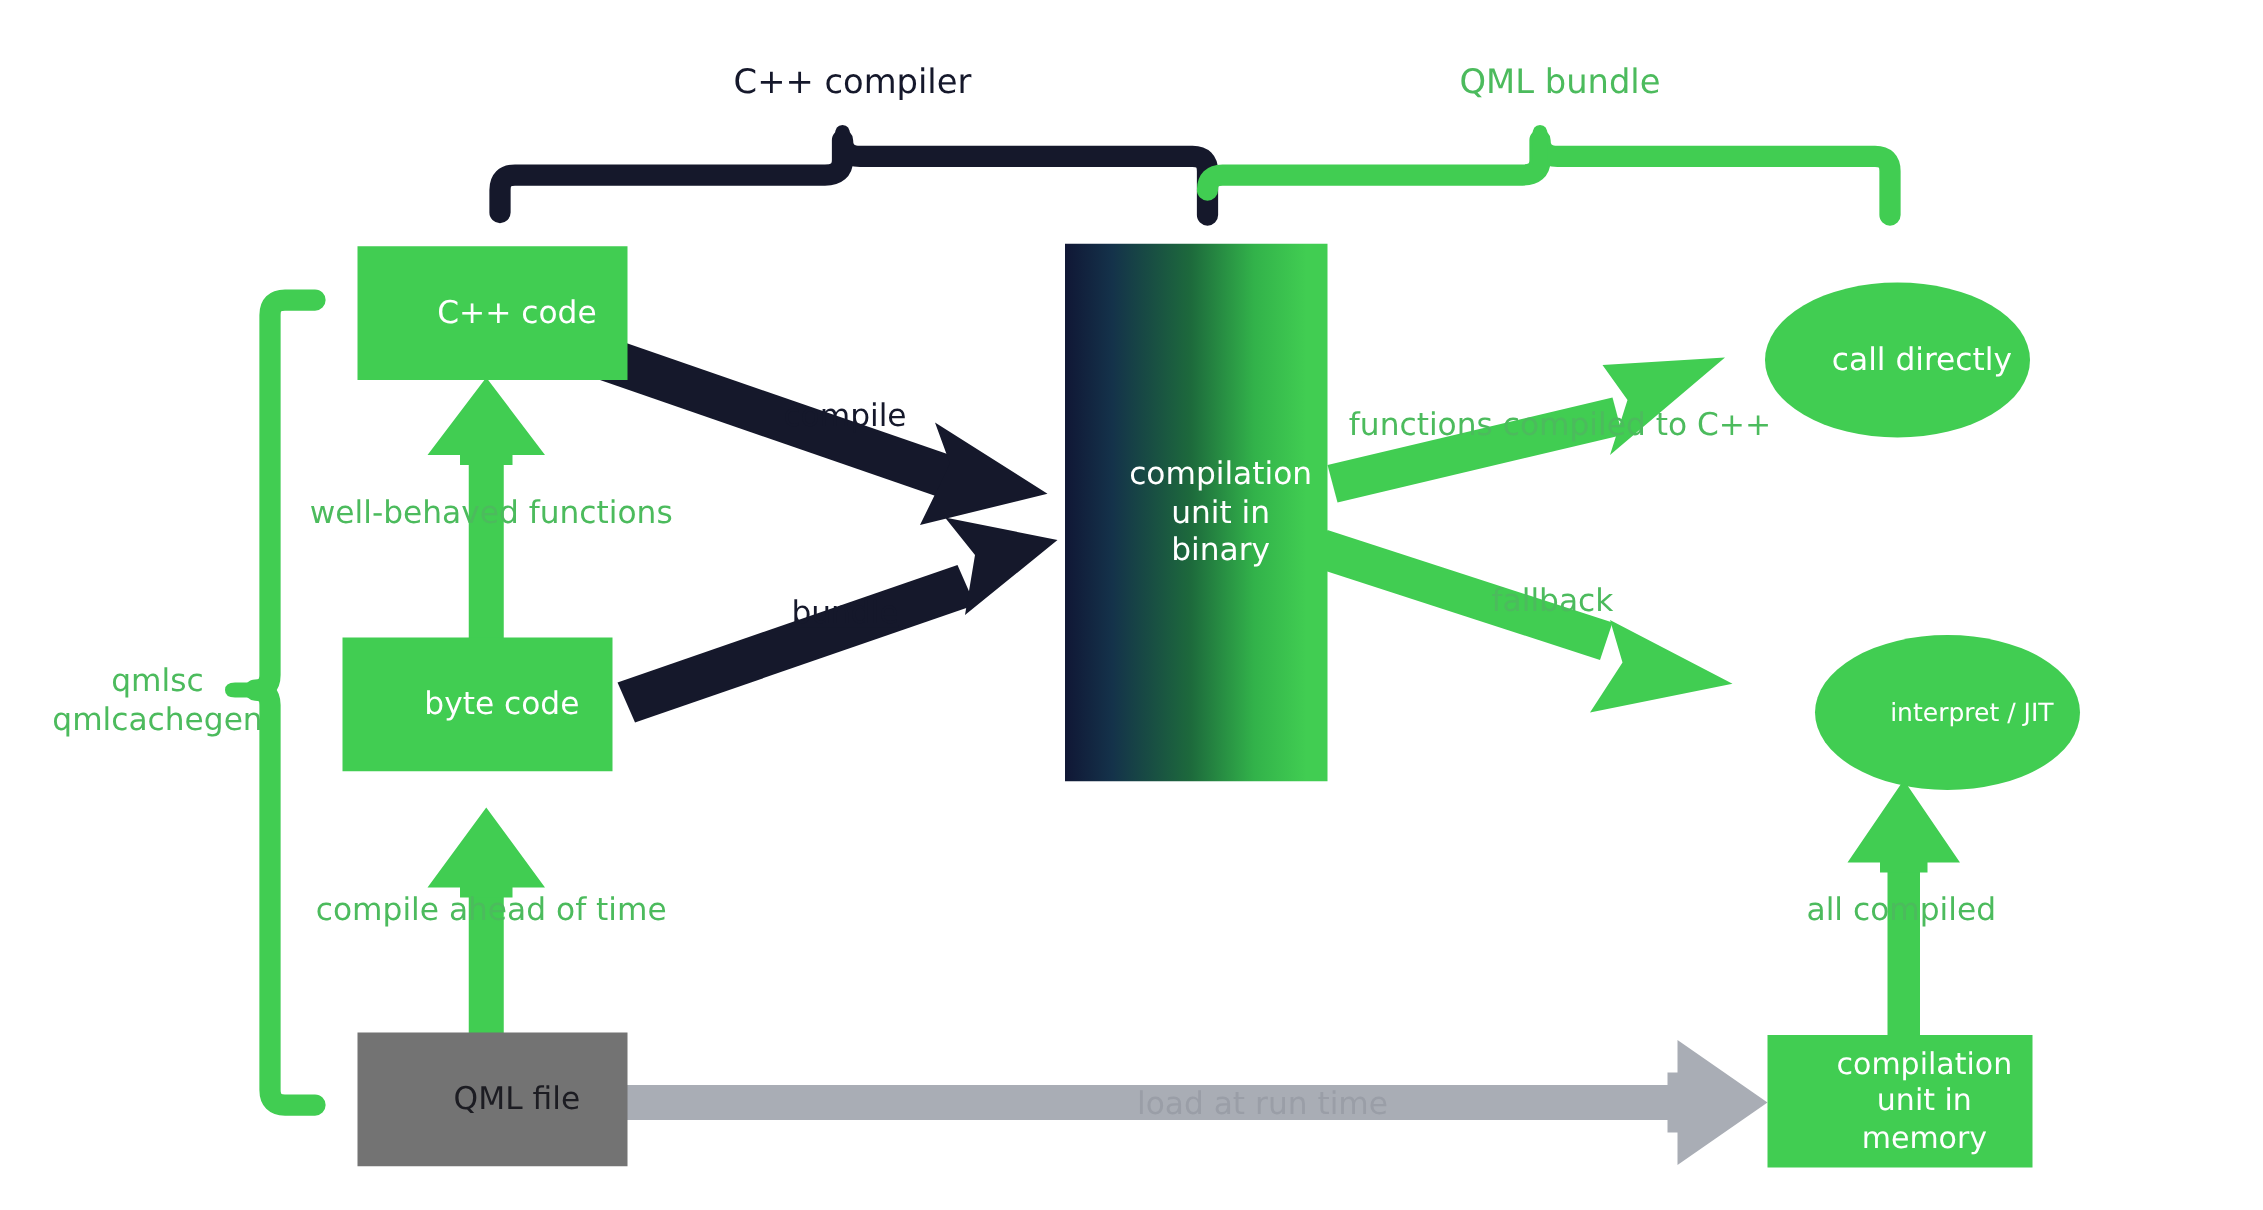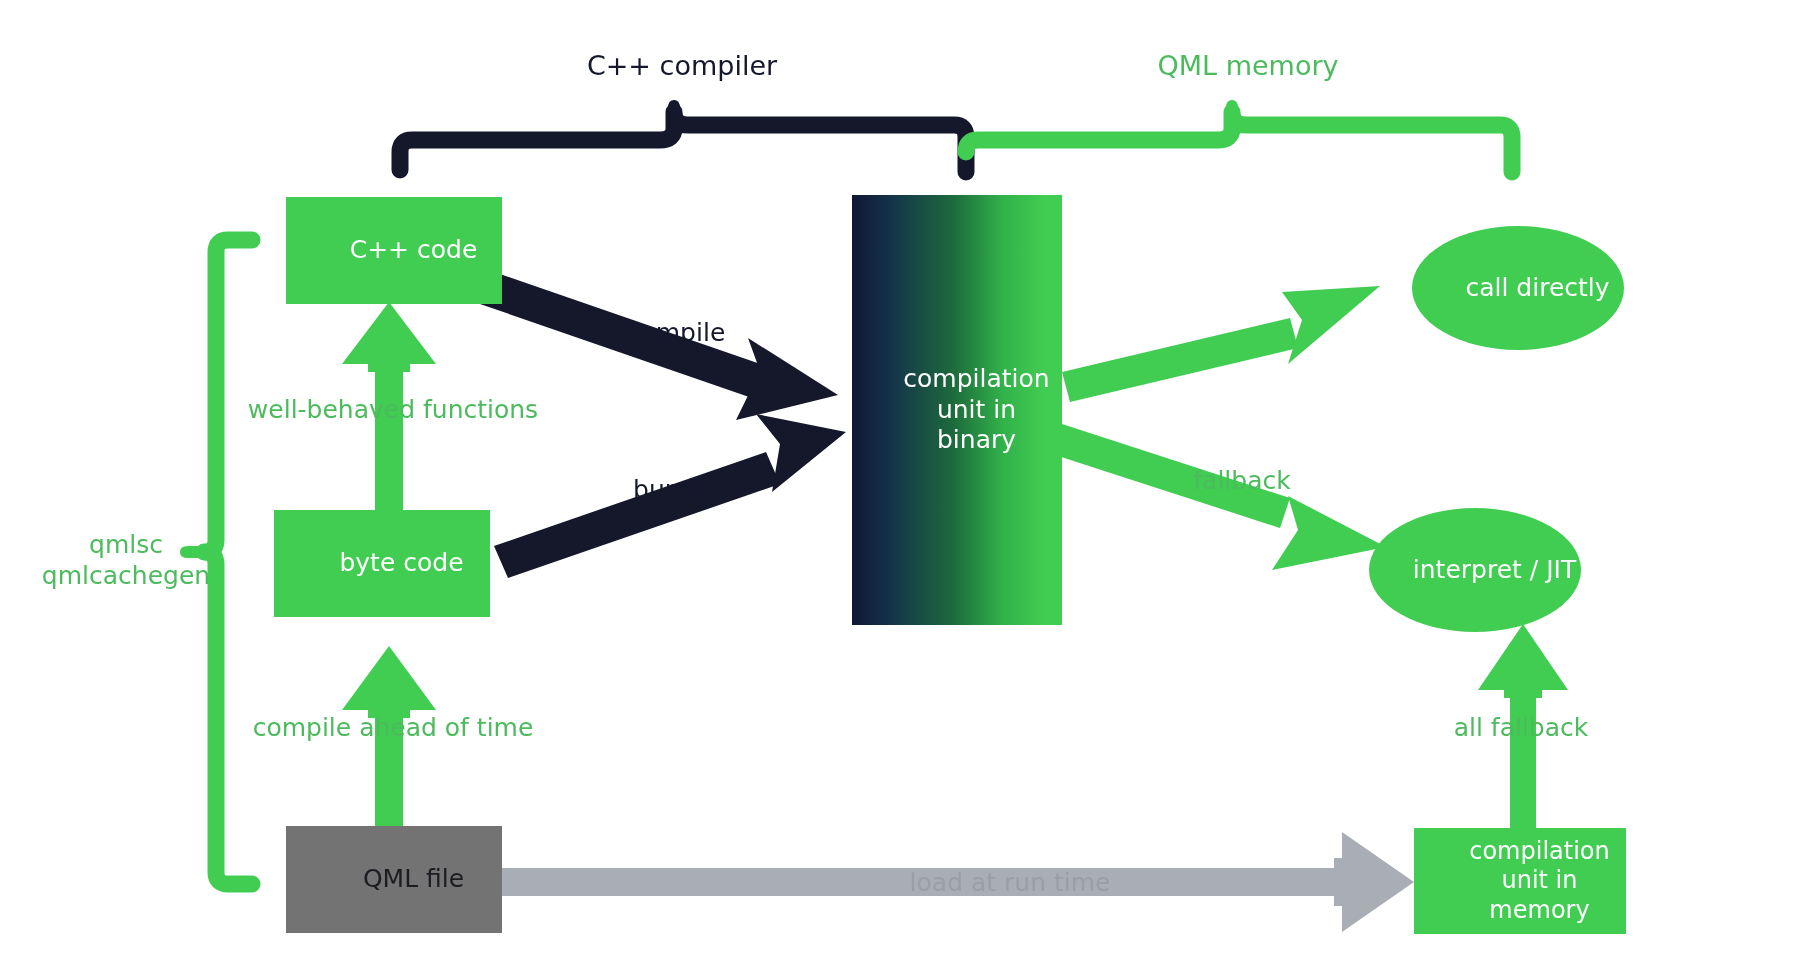--- a/index.html
+++ b/index.html
@@ -119,55 +119,56 @@
 
     <g>
       <rect x="498" y="868" width="848" height="28" fill="#a9adb5"></rect>
       <path d="M 1414,882 L 1342,932 L 1342,906 L 1334,906 L 1334,858 L 1342,858 L 1342,832 Z" fill="#a9adb5"></path>
     </g>
 
   </svg>
 
   <div class="label label-center label-dark" style="left:682px; top:50px; font-size:27px;">C++ compiler</div>
 
-  <div class="label label-center label-green" style="left:1248px; top:50px; font-size:27px;">QML memory</div>
+  <div class="label label-center label-green" style="left:1248px; top:50px; font-size:27px;">QML bundle</div>
 
   <div class="label label-center label-green" style="left:101px; top:530px; font-size:25px;margin-left:25px;">
     <div>qmlsc</div>
     <div>qmlcachegen</div>
   </div>
 
   <div class="node box-green" style="left:286px; top:197px; width:216px; height:107px; font-size:25px;">C++ code</div>
 
   <div class="node box-green" style="left:274px; top:510px; width:216px; height:107px; font-size:25px;">byte code</div>
 
   <div class="node box-gray" style="left:286px; top:826px; width:216px; height:107px; font-size:25px;">QML file</div>
 
   <div class="node box-gradient" style="left:852px; top:195px; width:210px; height:430px; font-size:25px; flex-direction:column;">
     <span>compilation unit in</span>
     <span>binary</span>
   </div>
 
   <div class="node ellipse" style="left:1412px; top:226px; width:212px; height:124px; font-size:25px;text-align:right;">call directly</div>
 
-  <div class="node ellipse" style="left:1369px; top:508px; width:212px; height:124px; font-size:25px;">interpret / JIT</div>
+  <div class="node ellipse" style="left:1452px; top:508px; width:212px; height:124px; font-size:20px;">interpret / JIT</div>
 
   <div class="node box-green" style="left:1414px; top:828px; width:212px; height:106px; font-size:24px; flex-direction:column;">
     <span>compilation unit in</span>
     <span>memory</span>
   </div>
 
   <div class="label label-center label-dark" style="left:676px; top:318px; font-size:25px;">compile</div>
 
   <div class="label label-center label-dark" style="left:676px; top:475px; font-size:25px;text-decoration:underline;">bundle</div>
 
   <div class="label label-center label-green" style="left:393px; top:395px; font-size:25px;">well-behaved functions</div>
 
   <div class="label label-center label-green" style="left:393px; top:713px; font-size:25px;">compile ahead of time</div>
 
+  <div class="label label-center label-green" style="left:1248px; top:325px; font-size:25px;">functions compiled to C++</div>
 
   <div class="label label-center label-green" style="left:1242px; top:466px; font-size:25px;">fallback</div>
 
   <div class="label label-center label-gray" style="left:1010px; top:868px; font-size:25px;">load at run time</div>
 
-  <div class="label label-center label-green" style="left:1521px; top:713px; font-size:25px;">all fallback</div>
+  <div class="label label-center label-green" style="left:1521px; top:713px; font-size:25px;">all compiled</div>
 
 </div>
 
 </body></html>

